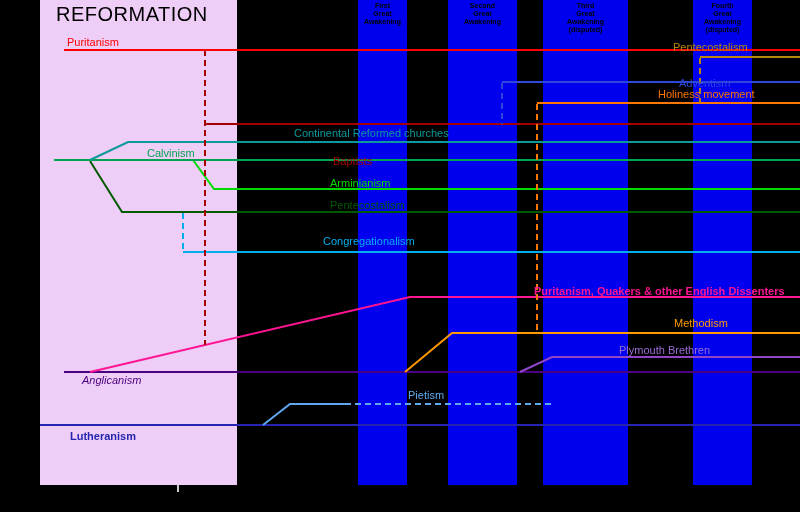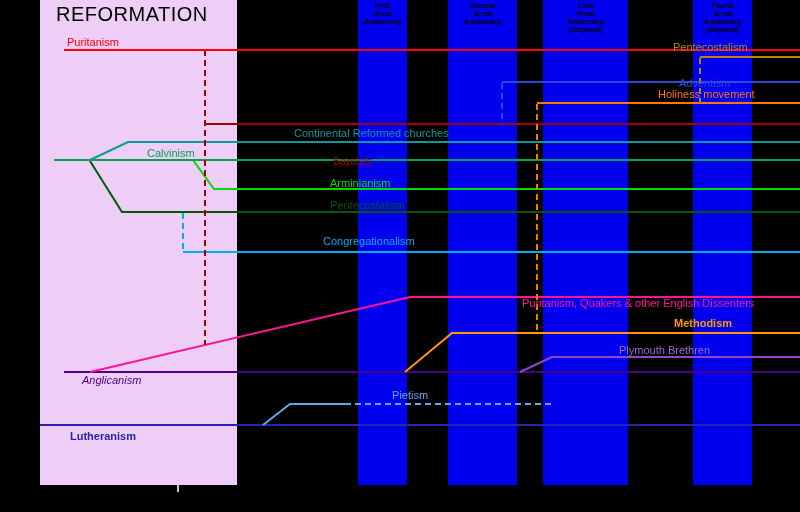--- a/index.html
+++ b/index.html
@@ -124,20 +124,20 @@
     <span class="line-label" style="left: 67px; top: 36px; color: rgb(255, 0, 0);">Puritanism</span>
     <span class="line-label" style="left: 673px; top: 41px; color: rgb(184, 134, 11);">Pentecostalism</span>
     <span class="line-label" style="left: 679px; top: 77px; color: rgb(43, 72, 219);">Adventism</span>
     <span class="line-label" style="left: 658px; top: 88px; color: rgb(255, 119, 0);">Holiness movement</span>
     <span class="line-label" style="left: 333px; top: 109px; color: rgb(164, 0, 0); margin-top: 46px;">Baptists</span>
     <span class="line-label" style="left: 294px; top: 127px; color: rgb(11, 154, 154);">Continental Reformed churches</span>
     <span class="line-label" style="left: 118px; top: 147px; color: rgb(0, 165, 79); margin-left: 29px;">Calvinism</span>
     <span class="line-label" style="left: 330px; top: 177px; color: rgb(0, 220, 0);">Arminianism</span>
     <span class="line-label" style="left: 330px; top: 199px; color: rgb(0, 90, 0);">Pentecostalism</span>
     <span class="line-label" style="left: 323px; top: 235px; color: rgb(0, 174, 239);">Congregationalism</span>
-    <span class="line-label" style="left: 522px; top: 285px; color: rgb(255, 20, 147); font-weight: normal; margin-top: 12px;">Puritanism, Quakers &amp; other English Dissenters</span>
-    <span class="line-label" style="left: 674px; top: 317px; color: rgb(255, 153, 0); font-weight: bold;">Methodism</span>
+    <span class="line-label" style="left: 534px; top: 285px; color: rgb(255, 20, 147); font-weight: bold;">Puritanism, Quakers &amp; other English Dissenters</span>
+    <span class="line-label" style="left: 674px; top: 317px; color: rgb(255, 153, 0); font-weight: normal;">Methodism</span>
     <span class="line-label" style="left: 619px; top: 344px; color: rgb(155, 107, 211); text-align: center;">Plymouth Brethren</span>
     <span class="line-label" style="left: 82px; top: 374px; color: rgb(75, 0, 130); font-style: italic;">Anglicanism</span>
-    <span class="line-label" style="left: 392px; top: 389px; color: rgb(95, 168, 240); text-align: right;">Pietism</span>
+    <span class="line-label" style="left: 408px; top: 389px; color: rgb(95, 168, 240); text-align: right;">Pietism</span>
     <span class="line-label" style="left: 70px; top: 430px; color: rgb(37, 37, 176); font-weight: bold;">Lutheranism</span>
     <div class="tick" style="left: 177px; top: 485px; background: rgb(200, 200, 200);"></div>
   </div>
 
 </body></html>

